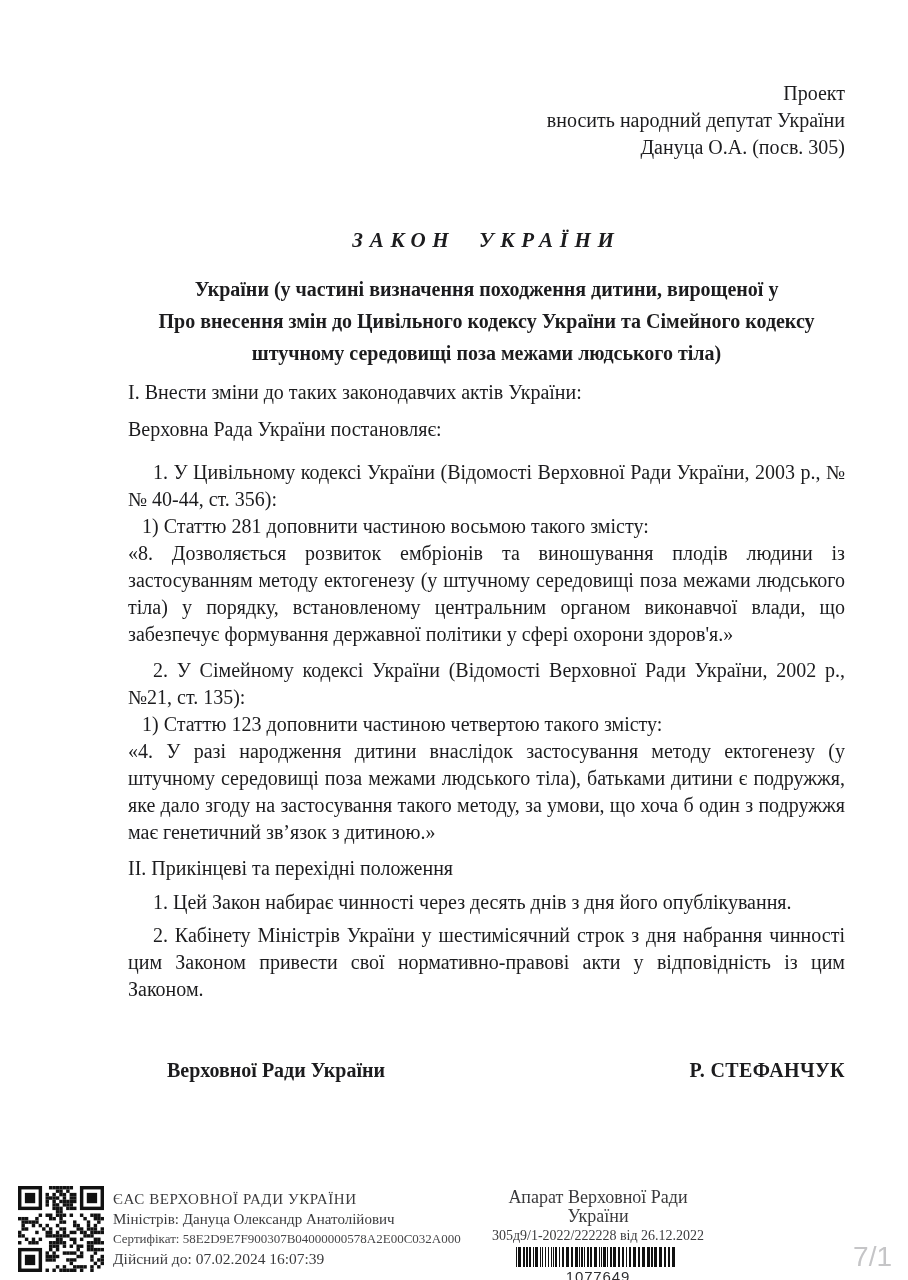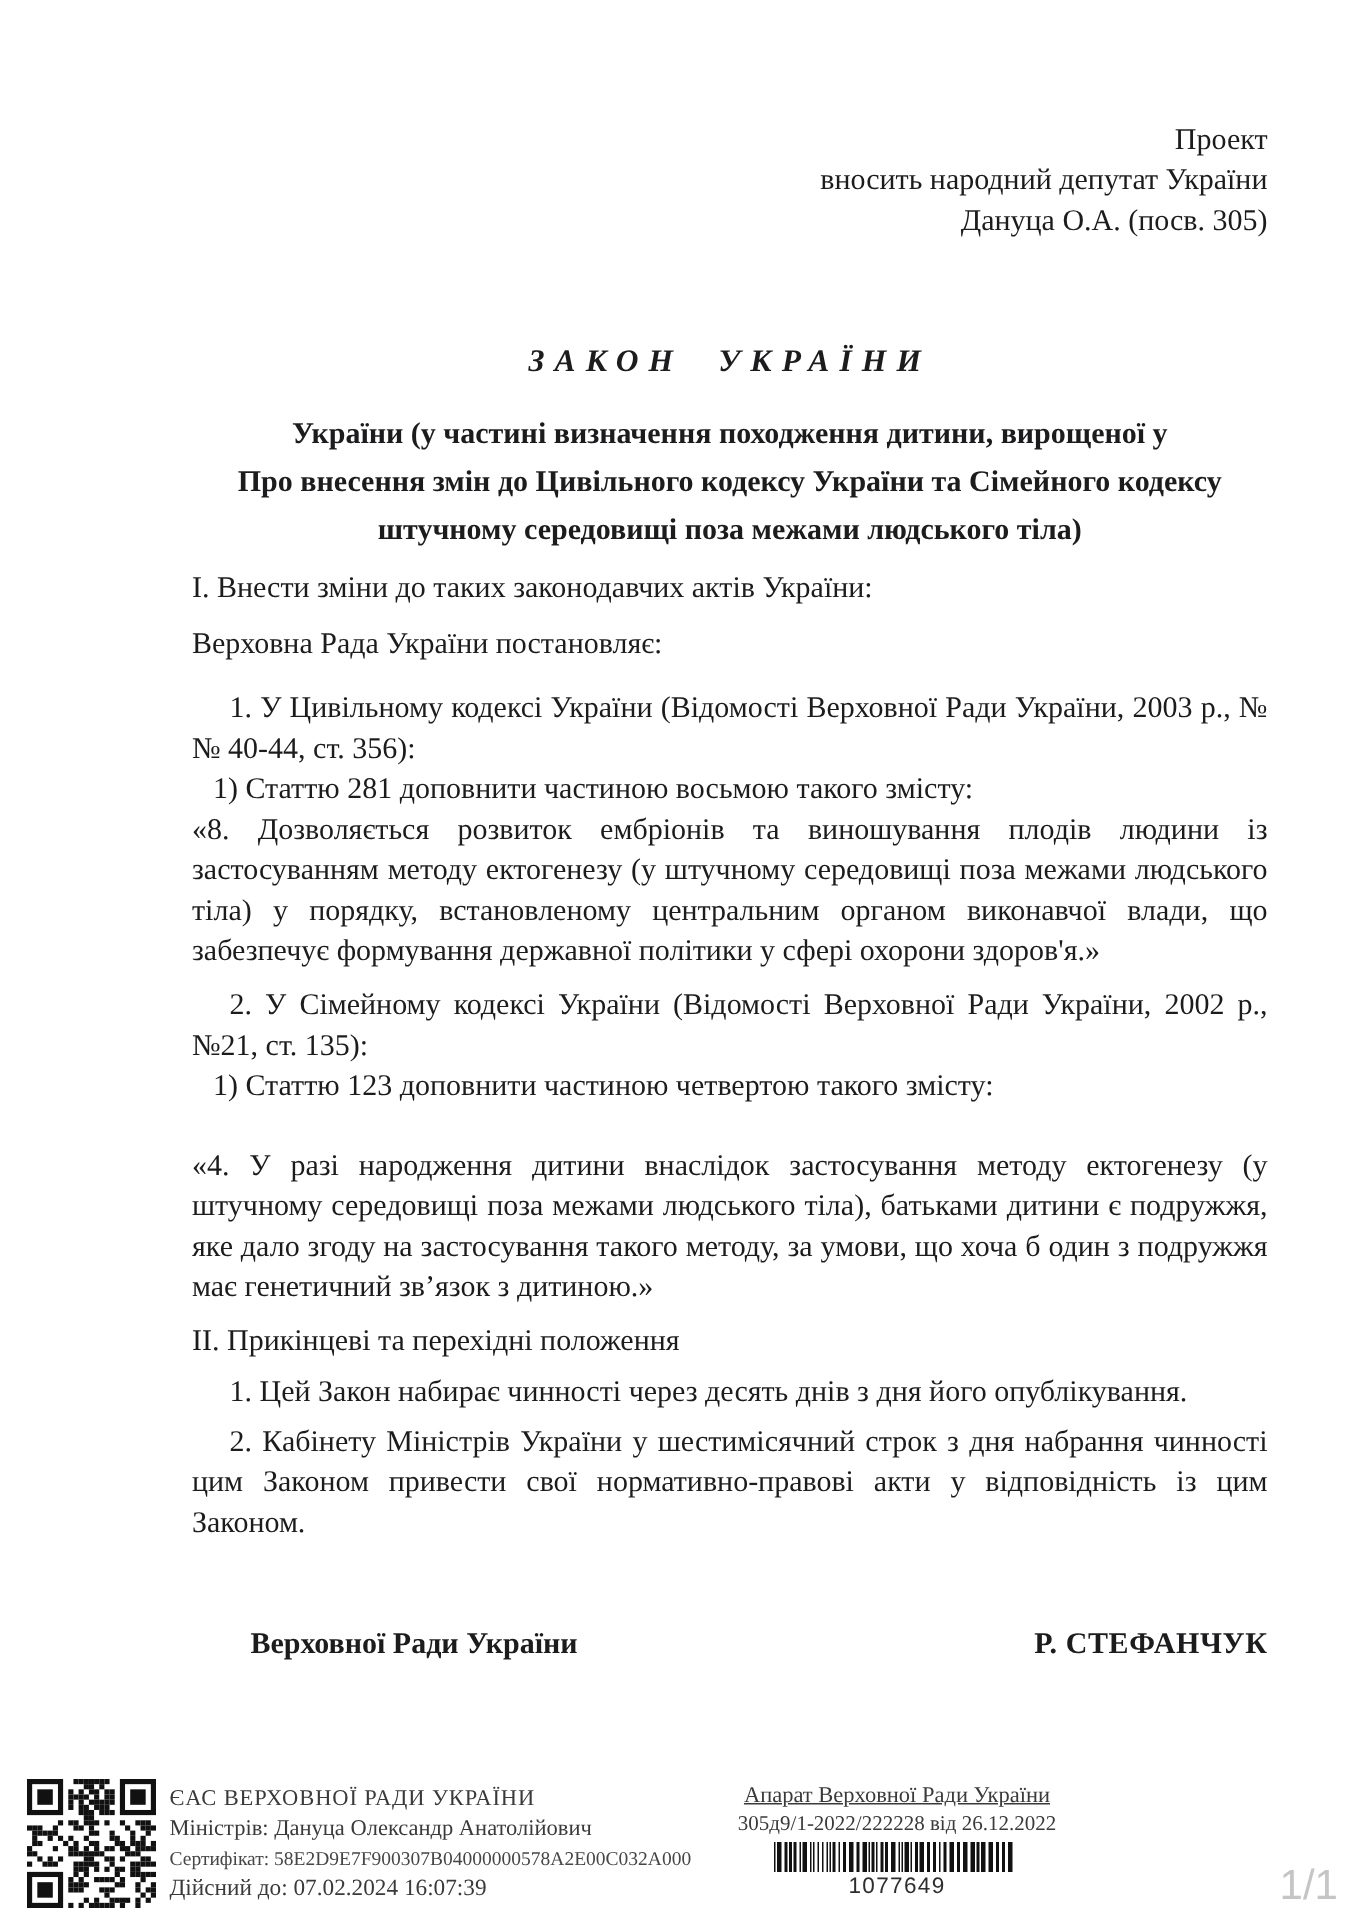--- a/index.html
+++ b/index.html
@@ -24,42 +24,42 @@
   .law-subtitle{margin-top:20px;text-align:center;font-weight:bold;font-size:20px;}
   .law-subtitle div{line-height:32px;}
   
   .para{margin:0;text-align:justify;}
   .resolution{margin-top:10px;text-align:left;}
   .section-heading{margin-top:10px;text-align:left;}
   .p-item{margin-top:16px;text-indent:25px;}
   .p-sub{text-indent:14px;text-align:left;}
   .p-quote{margin-top:0;}
   .gap-sm{margin-top:9px;}
-  .gap-md{margin-top:26px;}
+  .gap-md{margin-top:0;}
   .p2-block{margin-top:9px;text-indent:25px;}
   .final-item{margin-top:6px;text-indent:25px;}
   .final-first{margin-top:7px;}
   
   .signature{
     margin-top:52px;display:flex;justify-content:space-between;align-items:flex-end;
     font-weight:bold;
   }
   .sig-left{margin-left:32px;width:232px;text-align:center;}
   .sig-left div{line-height:31px;}
   .sig-right{line-height:31px;letter-spacing:0.02em;}
   
   .footer-left{position:absolute;left:18px;top:1186px;display:flex;}
   .qr{width:86px;height:86px;display:block;}
   .stamp-text{margin-left:9px;padding-top:3px;color:#3a3a3c;}
   .stamp-line1{font-size:15px;letter-spacing:0.04em;line-height:20px;}
   .stamp-line2{font-size:15px;line-height:20px;}
   .stamp-line3{font-size:13px;line-height:19px;color:#464648;}
   .stamp-line4{font-size:15.5px;line-height:21px;}
   .footer-right{position:absolute;left:483px;top:1188px;width:230px;text-align:center;color:#3a3a3c;}
-  .office-line{font-size:15px;line-height:19px;text-decoration:underline;}
+  .office-line{font-size:18px;line-height:19px;}
   .reg-line{font-size:14px;line-height:19px;}
   .barcode{margin:2px auto 0 auto;width:164px;height:20px;display:flex;align-items:stretch;}
   .barcode span{display:block;height:100%;}
   .barcode-number{
     font-family:"Liberation Sans", sans-serif;font-size:15px;line-height:18px;
     color:#2e2e30;letter-spacing:0.06em;margin-top:1px;
   }
   .page-indicator{
     position:absolute;right:16px;top:1241px;
     font-family:"Liberation Sans", sans-serif;font-size:28px;color:#c5c5c7;
@@ -435,15 +435,15 @@
         <span style="width:2px;background:#111"></span>
         <span style="width:2px"></span>
         <span style="width:2px;background:#111"></span>
         <span style="width:2px"></span>
         <span style="width:3px;background:#111"></span>
         <span style="width:2px"></span>
       </div>
     <div class="barcode-number">1077649</div>
   </div>
 
-  <div class="page-indicator">1/1</div>
+  <div class="page-indicator">7/1</div>
 
 </div>
 
 </body></html>

